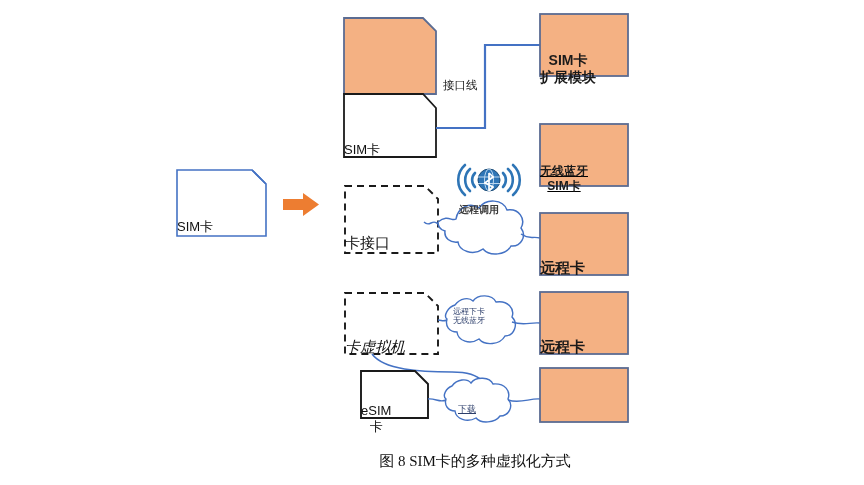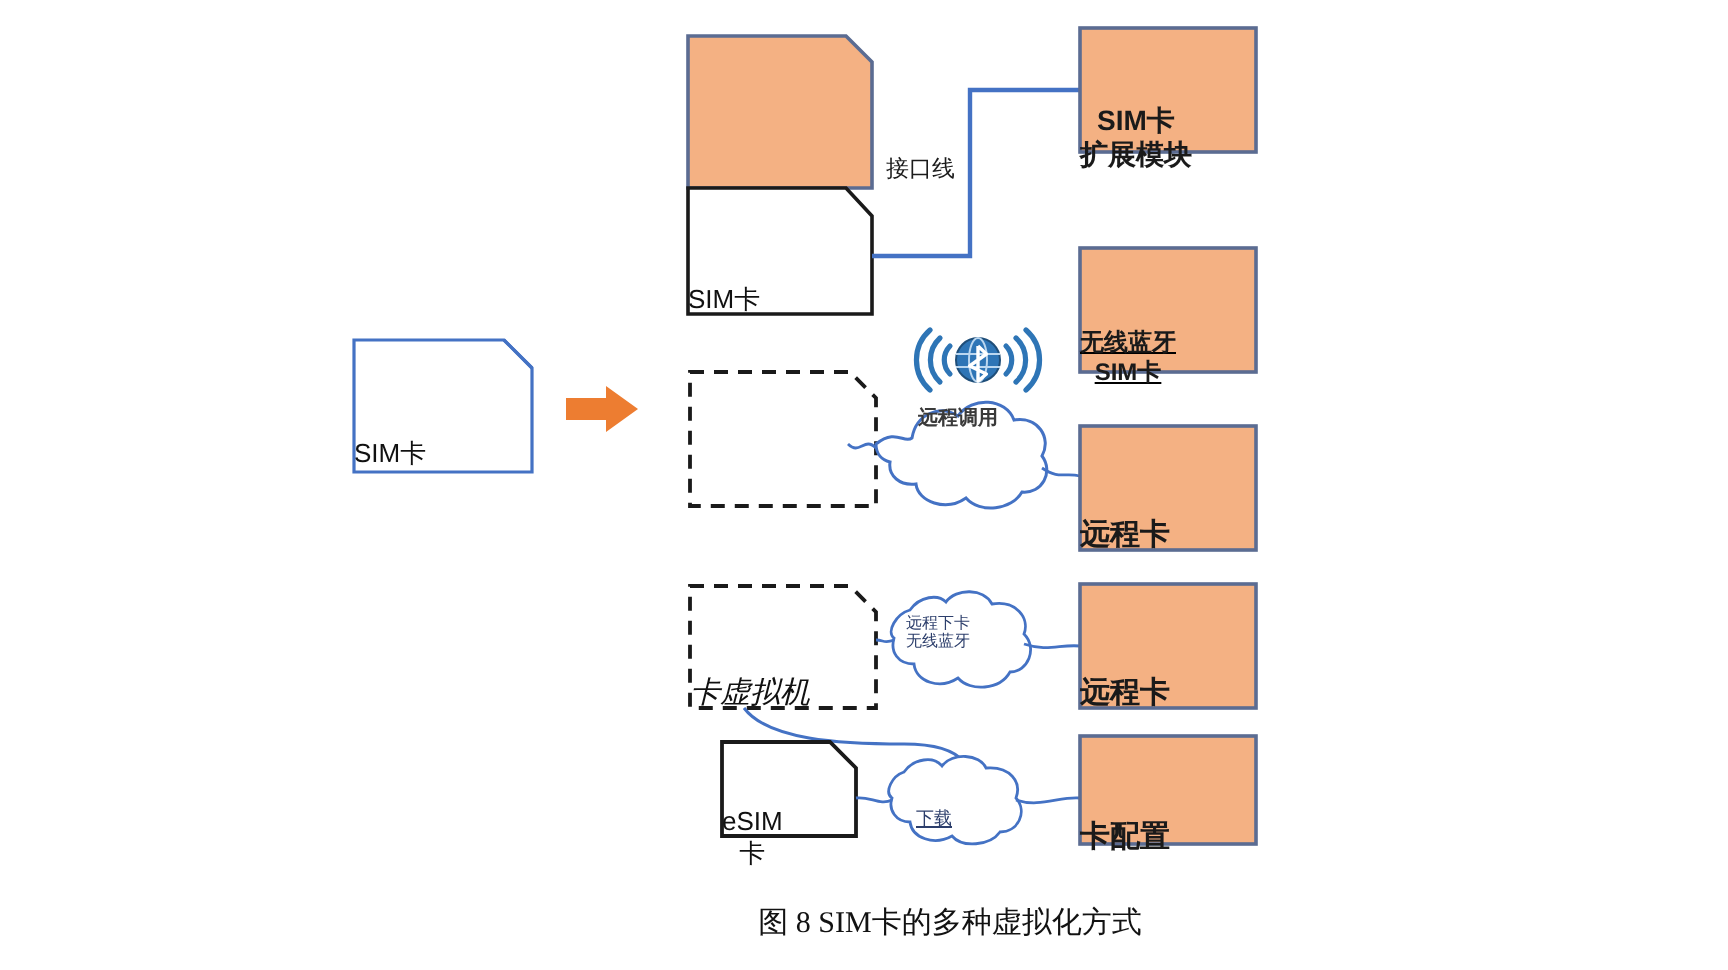--- a/index.html
+++ b/index.html
@@ -142,20 +142,23 @@
   <div class="node" style="left:540px;top:14px;width:88px;height:62px;font-size:14px;">
     <span class="lbl txt-orange">SIM卡
 扩展模块</span>
   </div>
 
   <div class="node" style="left:540px;top:124px;width:88px;height:62px;font-size:12px;text-decoration:underline;">
     <span class="lbl txt-orange">无线蓝牙
 SIM卡</span>
   </div>
 
+  <div class="node" style="left:345px;top:186px;width:93px;height:67px;font-size:15px;">
+    <span class="lbl txt-dark">卡接口</span>
+  </div>
 
   <div class="conn-label" style="left:459px;top:192px;width:62px;font-size:10px;color:#3a3a3a;font-weight:bold;">
     <span>远程调用</span>
   </div>
 
   <div class="node" style="left:540px;top:213px;width:88px;height:62px;font-size:15px;">
     <span class="lbl txt-orange">远程卡</span>
   </div>
 
   <div class="node" style="left:345px;top:293px;width:93px;height:61px;font-size:15px;font-style:italic;">
@@ -173,21 +176,18 @@
 
   <div class="node" style="left:361px;top:371px;width:69px;height:47px;font-size:13px;">
     <span class="lbl txt-dark">eSIM
 卡</span>
   </div>
 
   <div class="conn-label" style="left:458px;top:394px;width:44px;font-size:9px;color:#2c3e6b;text-decoration:underline;">
     <span>下载</span>
   </div>
 
-  <div class="node" style="left:540px;top:368px;width:88px;height:54px;font-size:15px;">
-    <span class="lbl txt-orange">卡配置</span>
-  </div>
 
   <div class="caption" style="top:452px;font-size:15px;">
     <span>图 8 SIM卡的多种虚拟化方式</span>
   </div>
 
 </div>
 
 </body></html>

